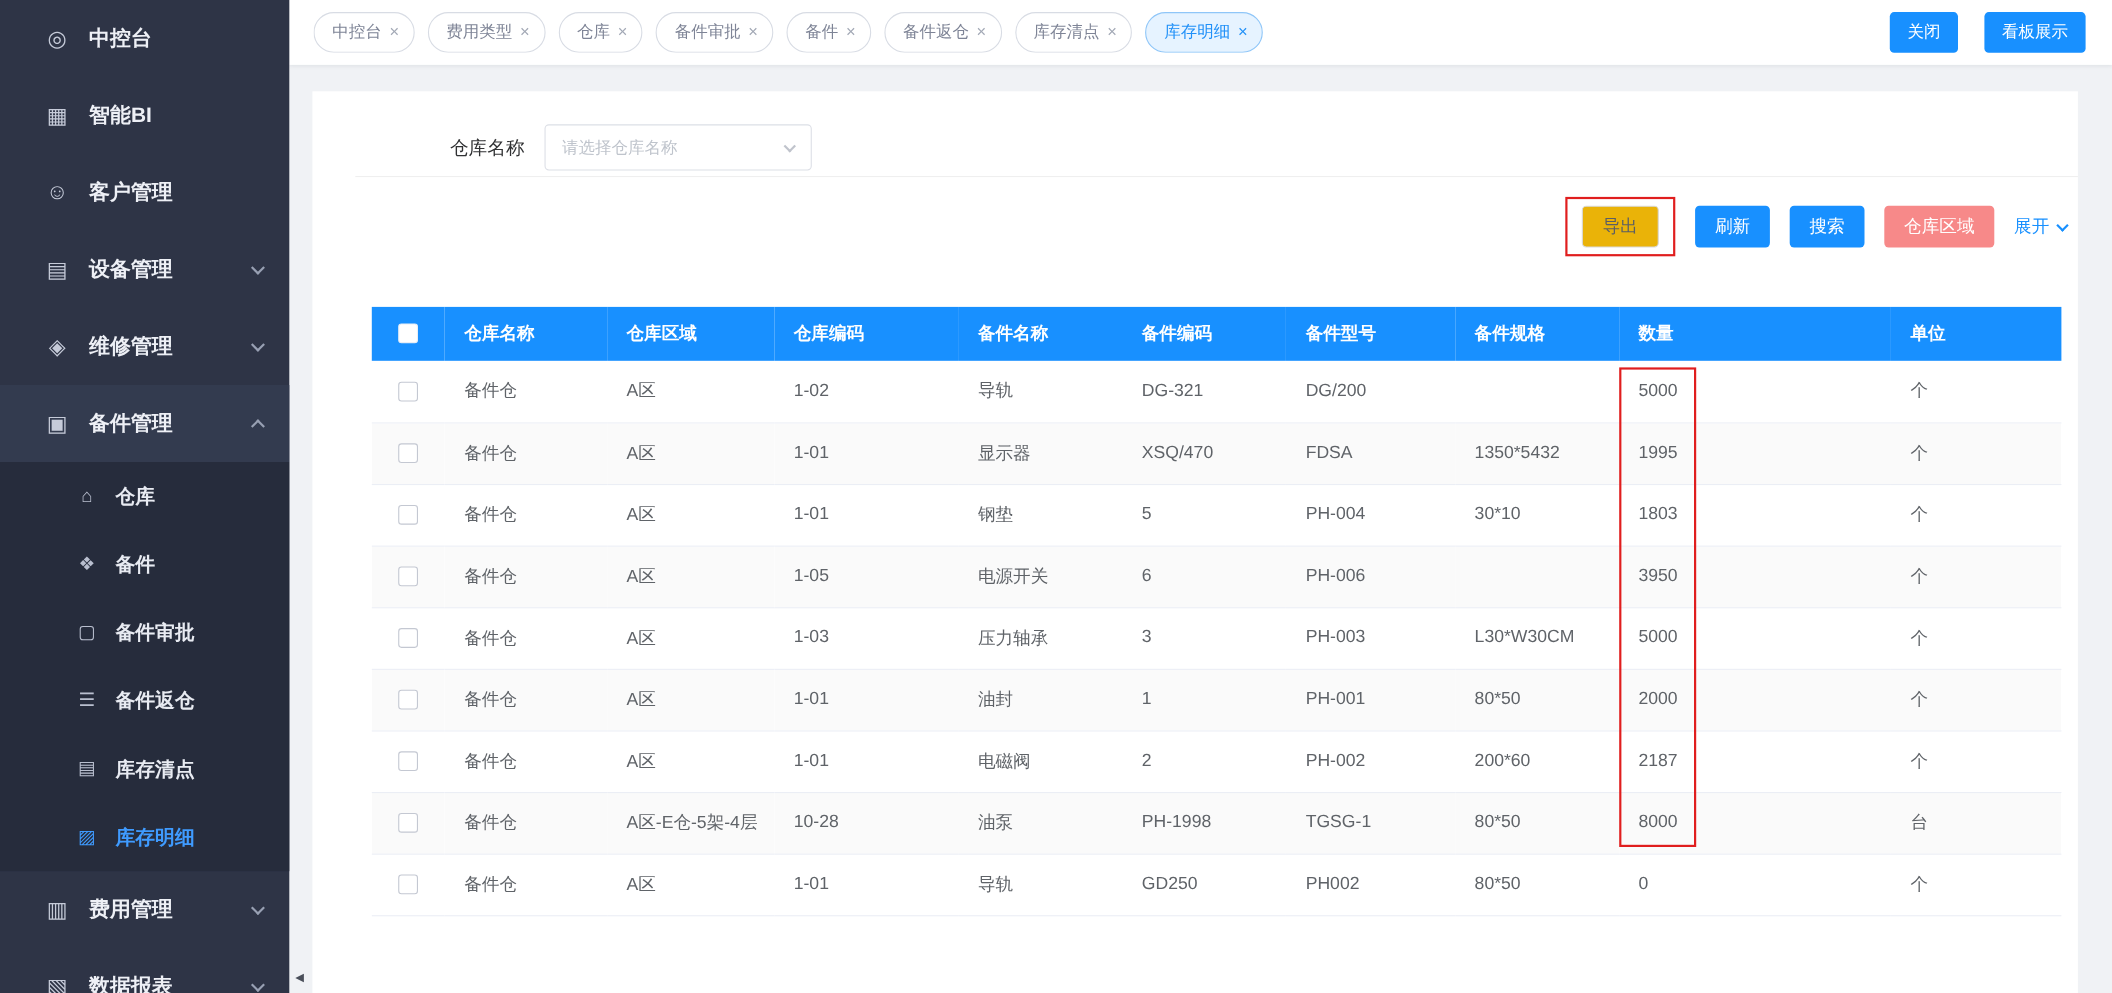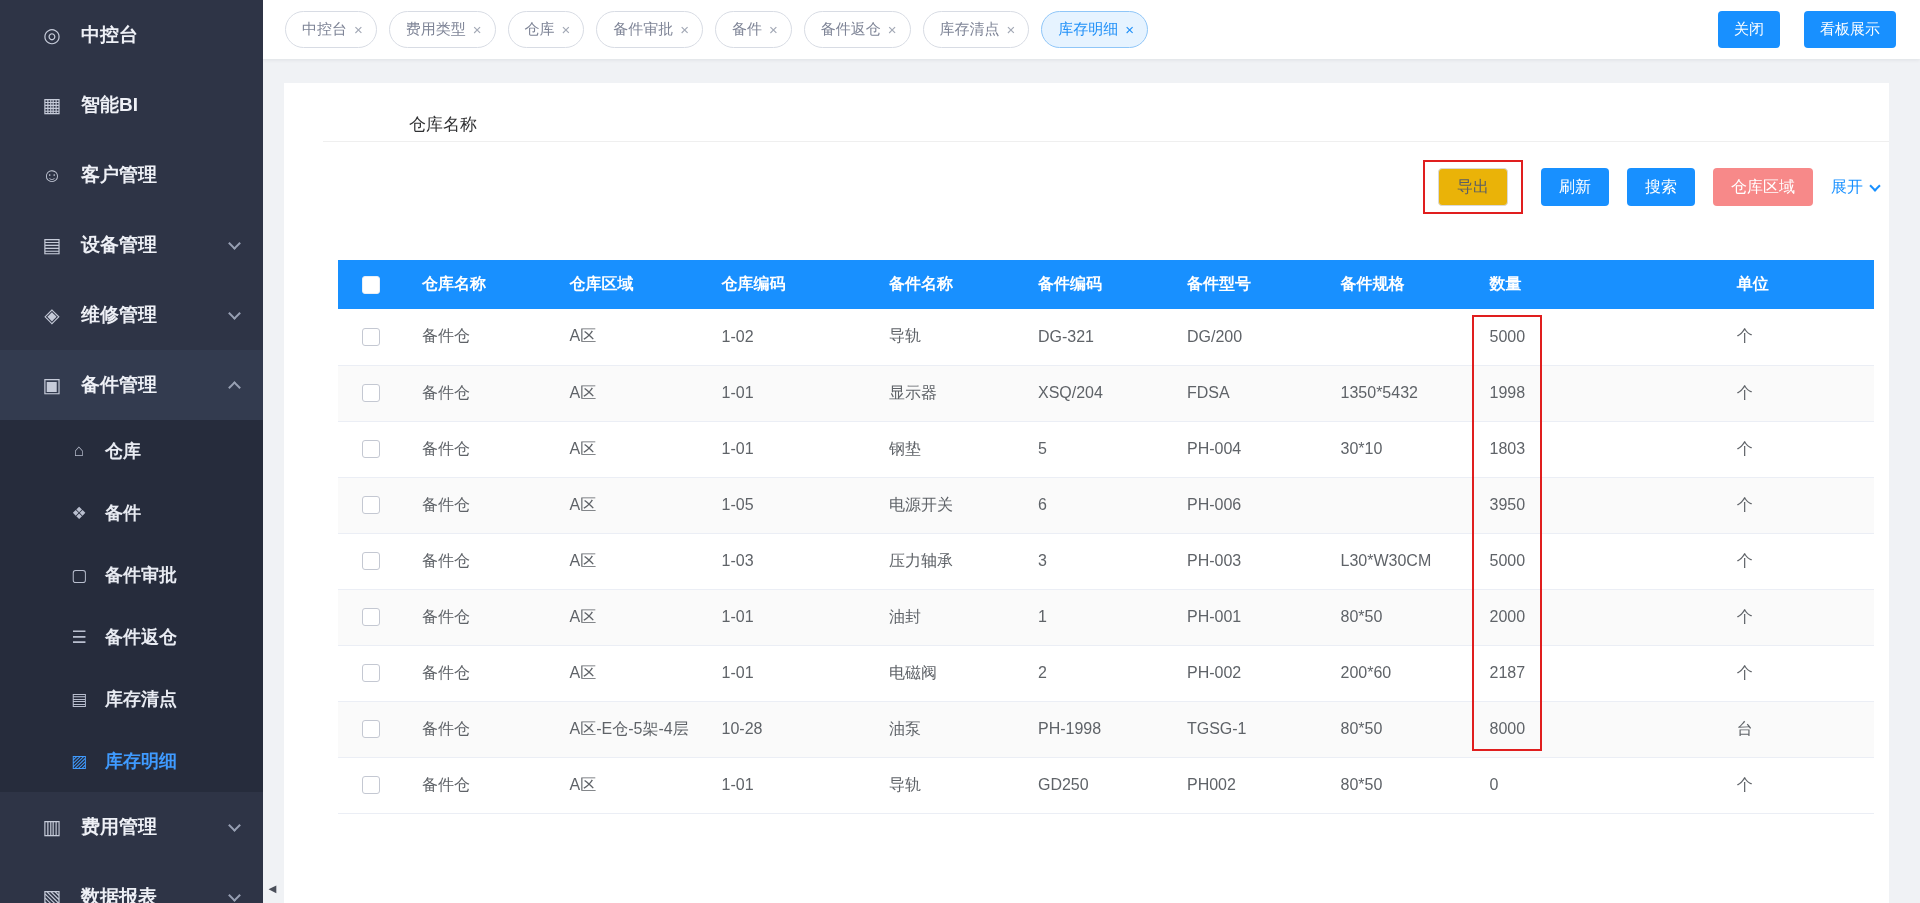--- a/index.html
+++ b/index.html
@@ -174,20 +174,24 @@
     <button class="btn btn-sm btn-primary">关闭</button>
     <button class="btn btn-sm btn-primary">看板展示</button>
   </div>
 </header>
 
 <main class="main">
   <div class="card">
 
     <div class="filter-row">
       <span class="filter-label">仓库名称</span>
+      <div class="select">
+        <span class="placeholder">请选择仓库名称</span>
+        <span class="caret down"></span>
+      </div>
     </div>
 
     <div class="divider"></div>
 
     <div class="toolbar">
       <span class="annot-box">
         <button class="btn btn-lg btn-plain">导出</button>
       </span>
       <button class="btn btn-lg btn-primary">刷新</button>
       <button class="btn btn-lg btn-primary">搜索</button>
@@ -239,24 +243,24 @@
                 <td></td>
                 <td>5000</td>
                 <td>个</td>
               </tr>
               <tr>
                 <td class="col-check"><span class="checkbox"></span></td>
                 <td>备件仓</td>
                 <td>A区</td>
                 <td>1-01</td>
                 <td>显示器</td>
-                <td>XSQ/204</td>
+                <td>XSQ/470</td>
                 <td>FDSA</td>
                 <td>1350*5432</td>
-                <td>1998</td>
+                <td>1995</td>
                 <td>个</td>
               </tr>
               <tr>
                 <td class="col-check"><span class="checkbox"></span></td>
                 <td>备件仓</td>
                 <td>A区</td>
                 <td>1-01</td>
                 <td>钢垫</td>
                 <td>5</td>
                 <td>PH-004</td>

